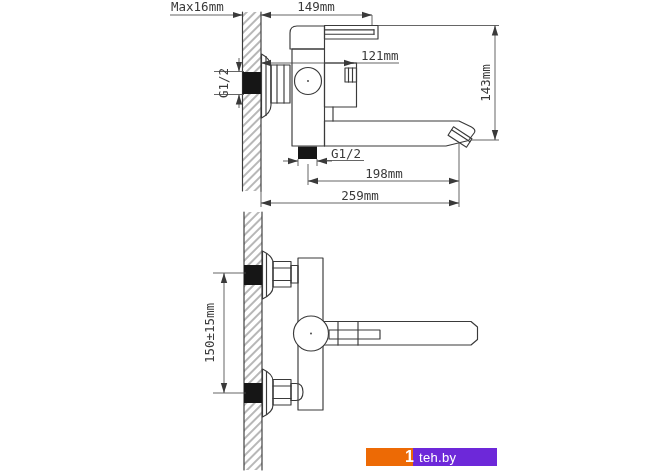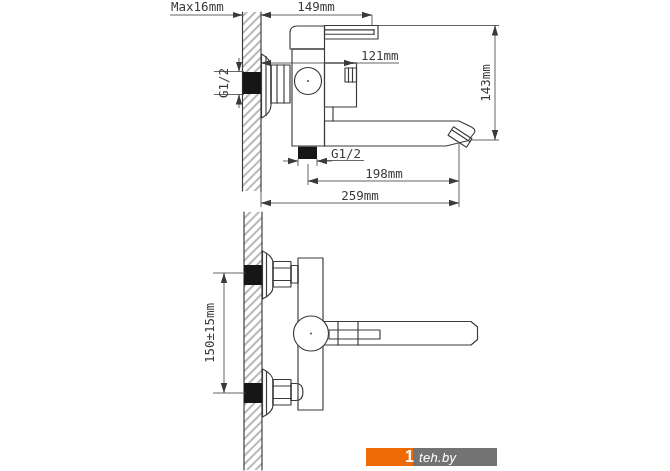--- a/index.html
+++ b/index.html
@@ -17,21 +17,21 @@
   .outline{stroke:#3a3a3a;stroke-width:1.15;fill:none;stroke-linejoin:round;stroke-linecap:round;}
   .thin{stroke:#4a4a4a;stroke-width:0.85;fill:none;}
   .dim{stroke:#4a4a4a;stroke-width:0.85;fill:none;}
   .blk{fill:#161616;stroke:none;}
   .whitefill{fill:#ffffff;stroke:#3a3a3a;stroke-width:1.15;}
   .watermark{
     position:absolute;left:366px;top:448px;width:131px;height:18px;
     display:flex;align-items:stretch;font-family:"Liberation Sans","DejaVu Sans",sans-serif;
   }
   .wm-orange{width:47px;background:#ed6a05;}
-  .wm-gray{flex:1;background:#737373;display:flex;align-items:center;font-style:italic;}
+  .wm-gray{flex:1;background:#6d28d9;display:flex;align-items:center;}
   .wm-one{
     position:absolute;left:39px;top:0px;color:#ffffff;
     font-weight:bold;font-size:16px;line-height:18px;
   }
   .wm-site{color:#ffffff;font-size:13px;padding-left:6px;letter-spacing:0.3px;}
 </style>
 </head>
 <body>
 
 <div class="stage">

